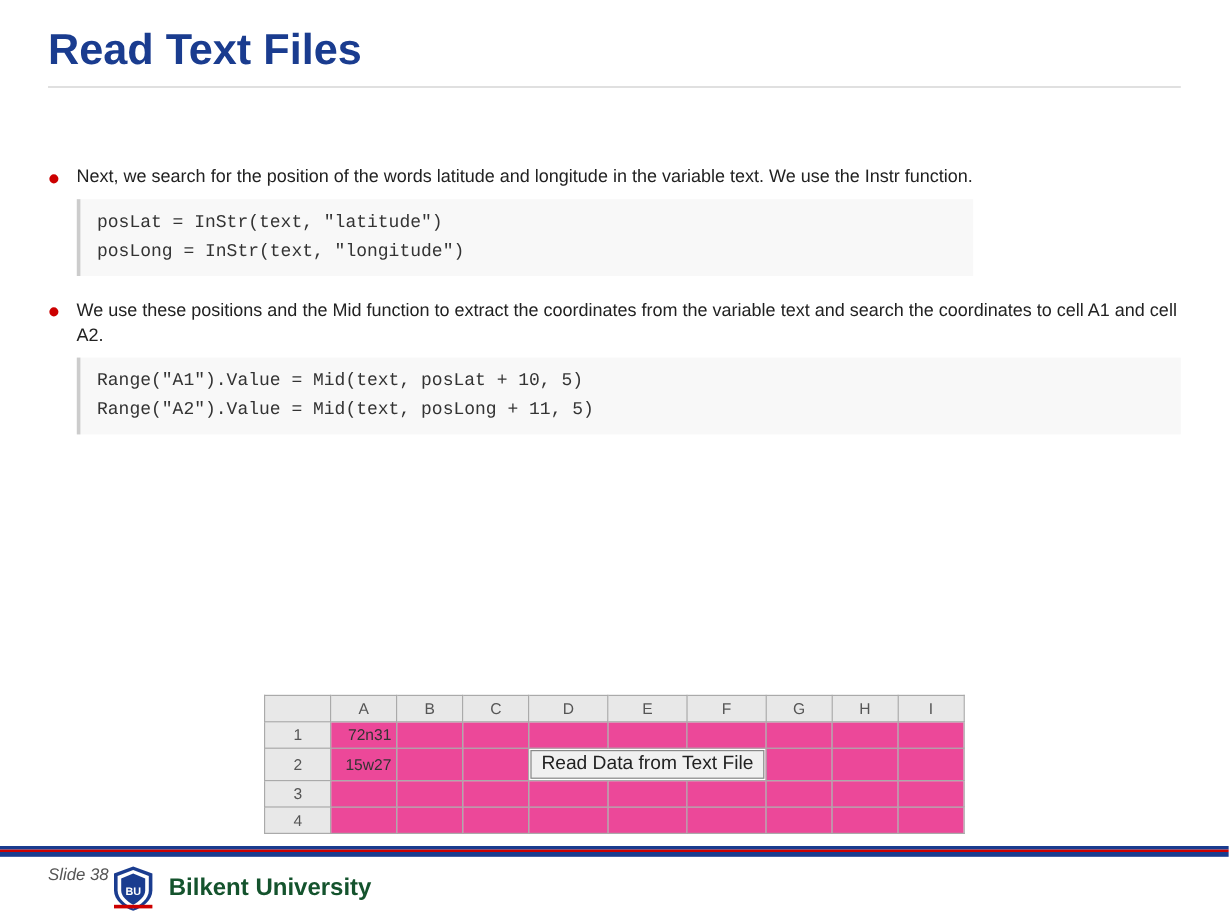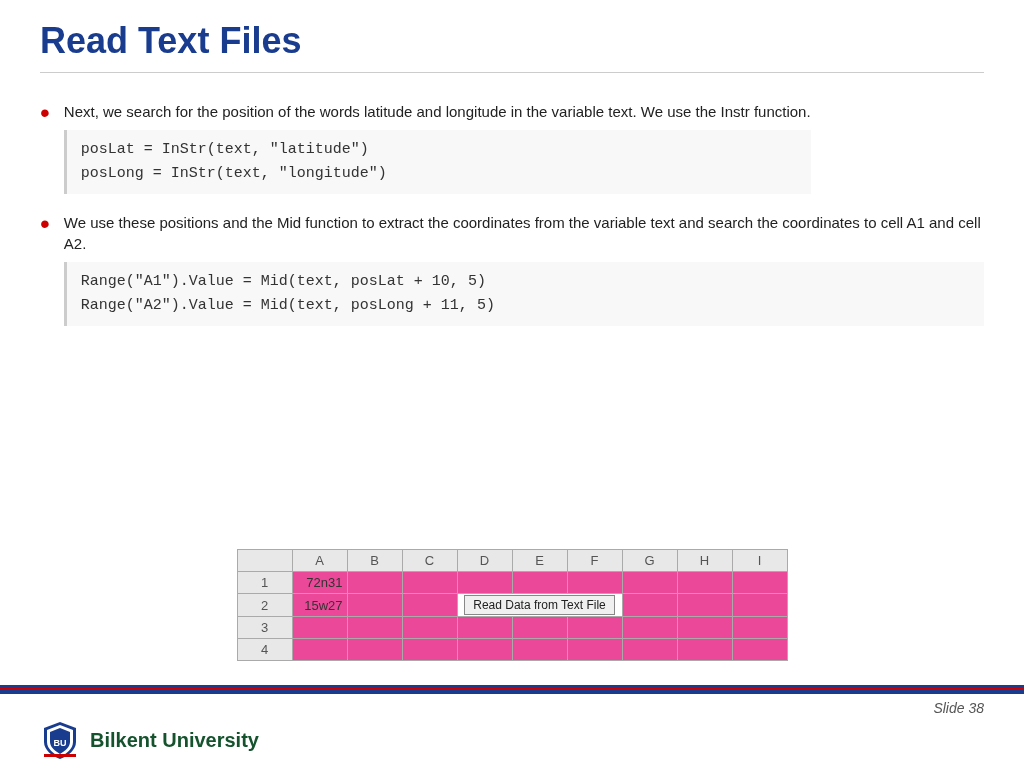--- a/index.html
+++ b/index.html
@@ -9,23 +9,24 @@
       background: #fff;
       width: 1024px;
       height: 768px;
       overflow: hidden;
       display: flex;
       flex-direction: column;
     }
 
     .slide-content {
       flex: 1;
-      padding: 20px 40px 24px 40px;
+      padding: 20px 40px 10px 40px;
       display: flex;
       flex-direction: column;
+      gap: 36px;
     }
 
     .slide-title {
       color: #1a3c8f;
       font-size: 36px;
       font-weight: 700;
       margin-bottom: 8px;
       padding-bottom: 10px;
       border-bottom: 1px solid #ccc;
     }
@@ -113,21 +114,21 @@
     }
 
     .spreadsheet .btn-cell {
       background: #fff;
       padding: 1px;
     }
 
     .excel-button {
       border: 1px solid #888;
       background: #f0f0f0;
-      font-size: 12px;
+      font-size: 16px;
       padding: 2px 8px;
       cursor: pointer;
       color: #222;
       white-space: nowrap;
     }
 
     .footer {
       border-top: 4px solid #1a3c8f;
       background: #fff;
       padding: 6px 40px 8px 40px;
@@ -251,21 +252,21 @@
         </tr>
       </tbody>
     </table>
   </div>
 </div>
 
 <div style="height: 3px; background: #1a3c8f;"></div>
 <div style="height: 2px; background: #c00;"></div>
 
 <div class="footer">
-  <div style="display:flex; flex-direction:column; flex:1;text-align:right;">
+  <div style="display:flex; flex-direction:row; flex:1;text-align:right;">
     <div style="font-style:italic; font-size:14px; color:#555; margin-bottom:4px;">Slide 38</div>
     <div class="footer-logo-area">
 
       <svg class="university-logo" viewBox="0 0 40 40" xmlns="http://www.w3.org/2000/svg">
         <path d="M20 2 L36 8 L36 22 C36 30 28 36 20 39 C12 36 4 30 4 22 L4 8 Z" fill="#1a3c8f"></path>
         <path d="M20 5 L33 10 L33 22 C33 29 26 34 20 37 C14 34 7 29 7 22 L7 10 Z" fill="#fff"></path>
         <path d="M20 8 L30 12 L30 22 C30 27 25 31 20 34 C15 31 10 27 10 22 L10 12 Z" fill="#1a3c8f"></path>
         <text x="20" y="26" text-anchor="middle" fill="#fff" font-size="9" font-weight="bold">BU</text>
         <rect x="4" y="34" width="32" height="3" fill="#c00"></rect>
       </svg>

